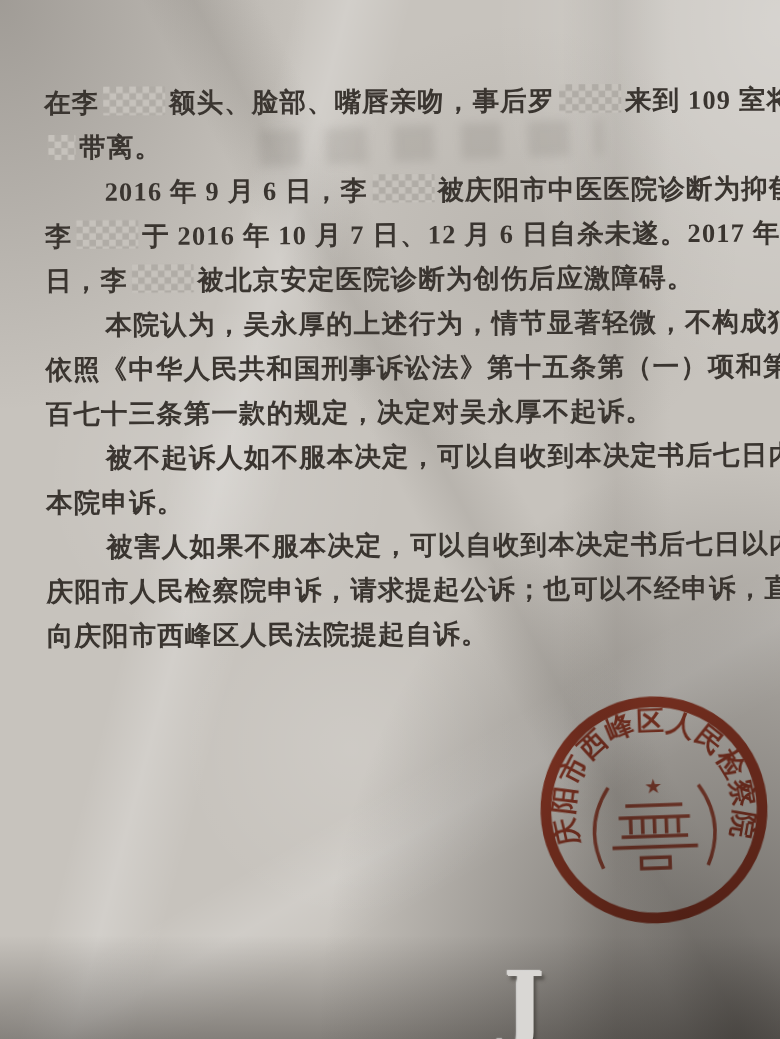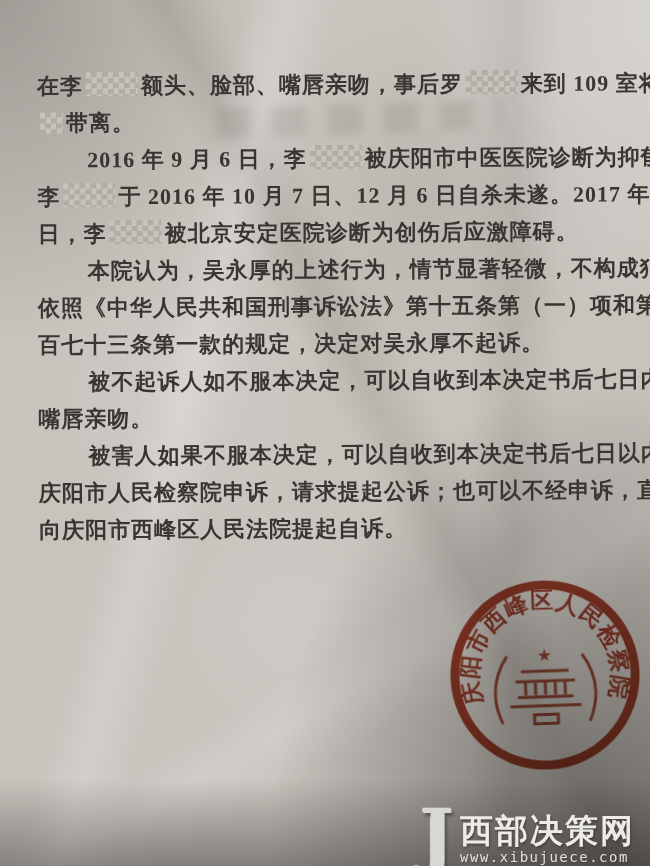--- a/index.html
+++ b/index.html
@@ -82,21 +82,21 @@
   <div class="doc-text">
     <div class="line"><span>在李</span><span class="redact w2"></span><span>额头、脸部、嘴唇亲吻，事后罗</span><span class="redact w2"></span><span>来到 109 室将李</span></div>
     <div class="line"><span class="redact w1"></span><span>带离。</span></div>
     <div class="line indent"><span>2016 年 9 月 6 日，李</span><span class="redact w2"></span><span>被庆阳市中医医院诊断为抑郁症。</span></div>
     <div class="line"><span>李</span><span class="redact w2"></span><span>于 2016 年 10 月 7 日、12 月 6 日自杀未遂。2017 年 6 月1</span></div>
     <div class="line"><span>日，李</span><span class="redact w2"></span><span>被北京安定医院诊断为创伤后应激障碍。</span></div>
     <div class="line indent"><span>本院认为，吴永厚的上述行为，情节显著轻微，不构成犯罪。</span></div>
     <div class="line"><span>依照《中华人民共和国刑事诉讼法》第十五条第（一）项和第一</span></div>
     <div class="line"><span>百七十三条第一款的规定，决定对吴永厚不起诉。</span></div>
     <div class="line indent"><span>被不起诉人如不服本决定，可以自收到本决定书后七日内向</span></div>
-    <div class="line"><span>嘴唇亲吻。</span></div>
+    <div class="line"><span>本院申诉。</span></div>
     <div class="line indent"><span>被害人如果不服本决定，可以自收到本决定书后七日以内向</span></div>
     <div class="line"><span>庆阳市人民检察院申诉，请求提起公诉；也可以不经申诉，直接</span></div>
     <div class="line"><span>向庆阳市西峰区人民法院提起自诉。</span></div>
   </div>
 
   <svg class="seal" width="198" height="198" viewBox="0 0 200 200">
     <circle cx="100" cy="100" r="91" fill="none" stroke="#a8371f" stroke-width="9"></circle>
     <path id="sealArc" d="M 42 136 A 68 68 0 1 1 158 136" fill="none"></path>
     <text font-size="23" font-weight="bold" fill="#a8371f" letter-spacing="1">
       <textPath href="#sealArc" startOffset="50%" text-anchor="middle">庆阳市西峰区人民检察院</textPath>
@@ -109,19 +109,15 @@
       <path d="M72 122 h56"></path>
       <path d="M64 131 h72"></path>
       <path d="M56 148 Q 40 112 62 80"></path>
       <path d="M144 148 Q 160 112 138 80"></path>
       <rect x="88" y="140" width="24" height="9"></rect>
     </g>
   </svg>
 
   <div class="watermark">
     <div class="wm-j">J</div>
-    <div class="wm-col">
-      <div class="wm-name">西部决策网</div>
-      <div class="wm-url">www.xibujuece.com</div>
-    </div>
   </div>
 
 </div>
 
 </body></html>

